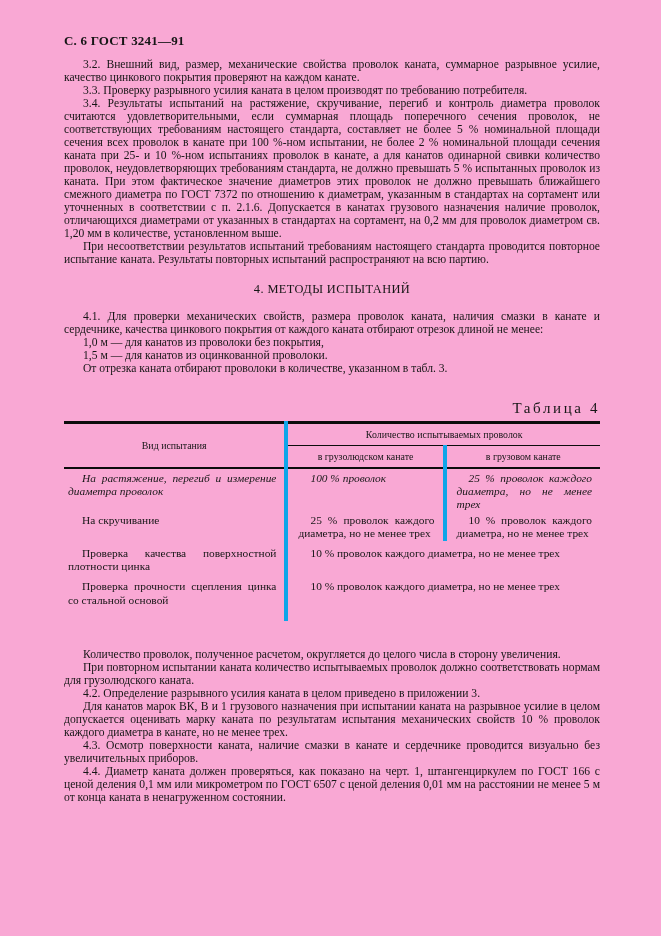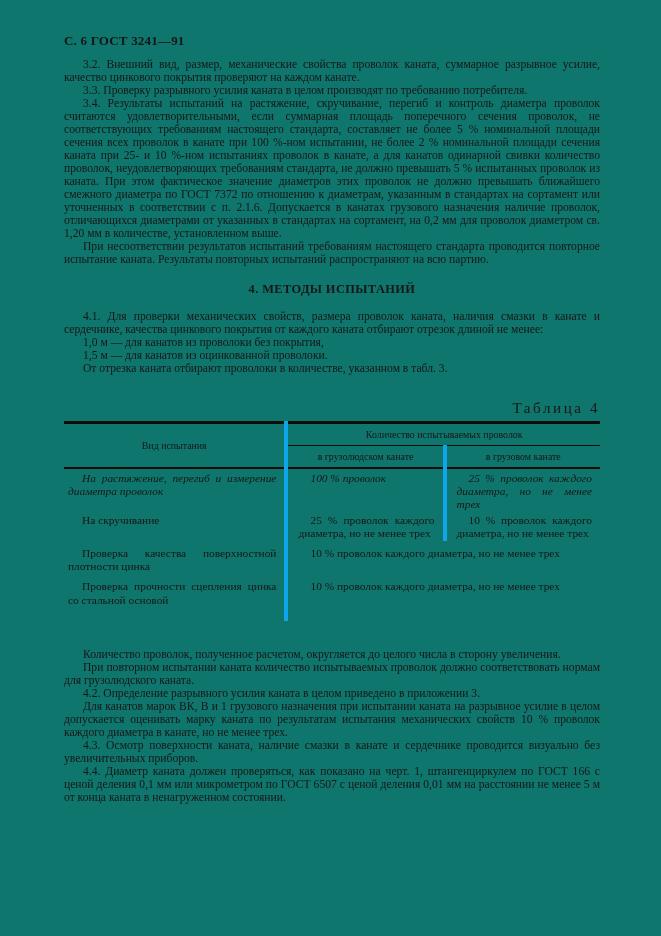--- a/index.html
+++ b/index.html
@@ -1,20 +1,20 @@
 <!DOCTYPE html>
 <html><head>
 <meta charset="utf-8">
 <style>
   * { margin:0; padding:0; box-sizing:border-box; }
   html,body { background:#ffffff; }
   .page {
     position:relative;
     width:661px; height:936px;
-    background:#0f766e;
+    background:#f9a8d4;
     font-family:"Liberation Serif", serif;
     color:#161616;
     overflow:hidden;
   }
   .content {
     padding:33px 61px 0 64px;
   }
   .doc-header {
     font-weight:bold;
     font-size:13px;
@@ -22,21 +22,21 @@
     margin-bottom:9px;
   }
   .body-text p {
     font-size:11.6px;
     line-height:13px;
     text-align:justify;
     text-indent:19px;
   }
   .section-heading {
     text-align:center;
-    font-weight:bold;
+    font-weight:normal;
     font-size:12.4px;
     letter-spacing:0.4px;
     margin:16px 0 13px 0;
   }
   .item-line {
     font-size:11.6px;
     line-height:13.35px;
     text-indent:19px;
     text-align:left !important;
   }

